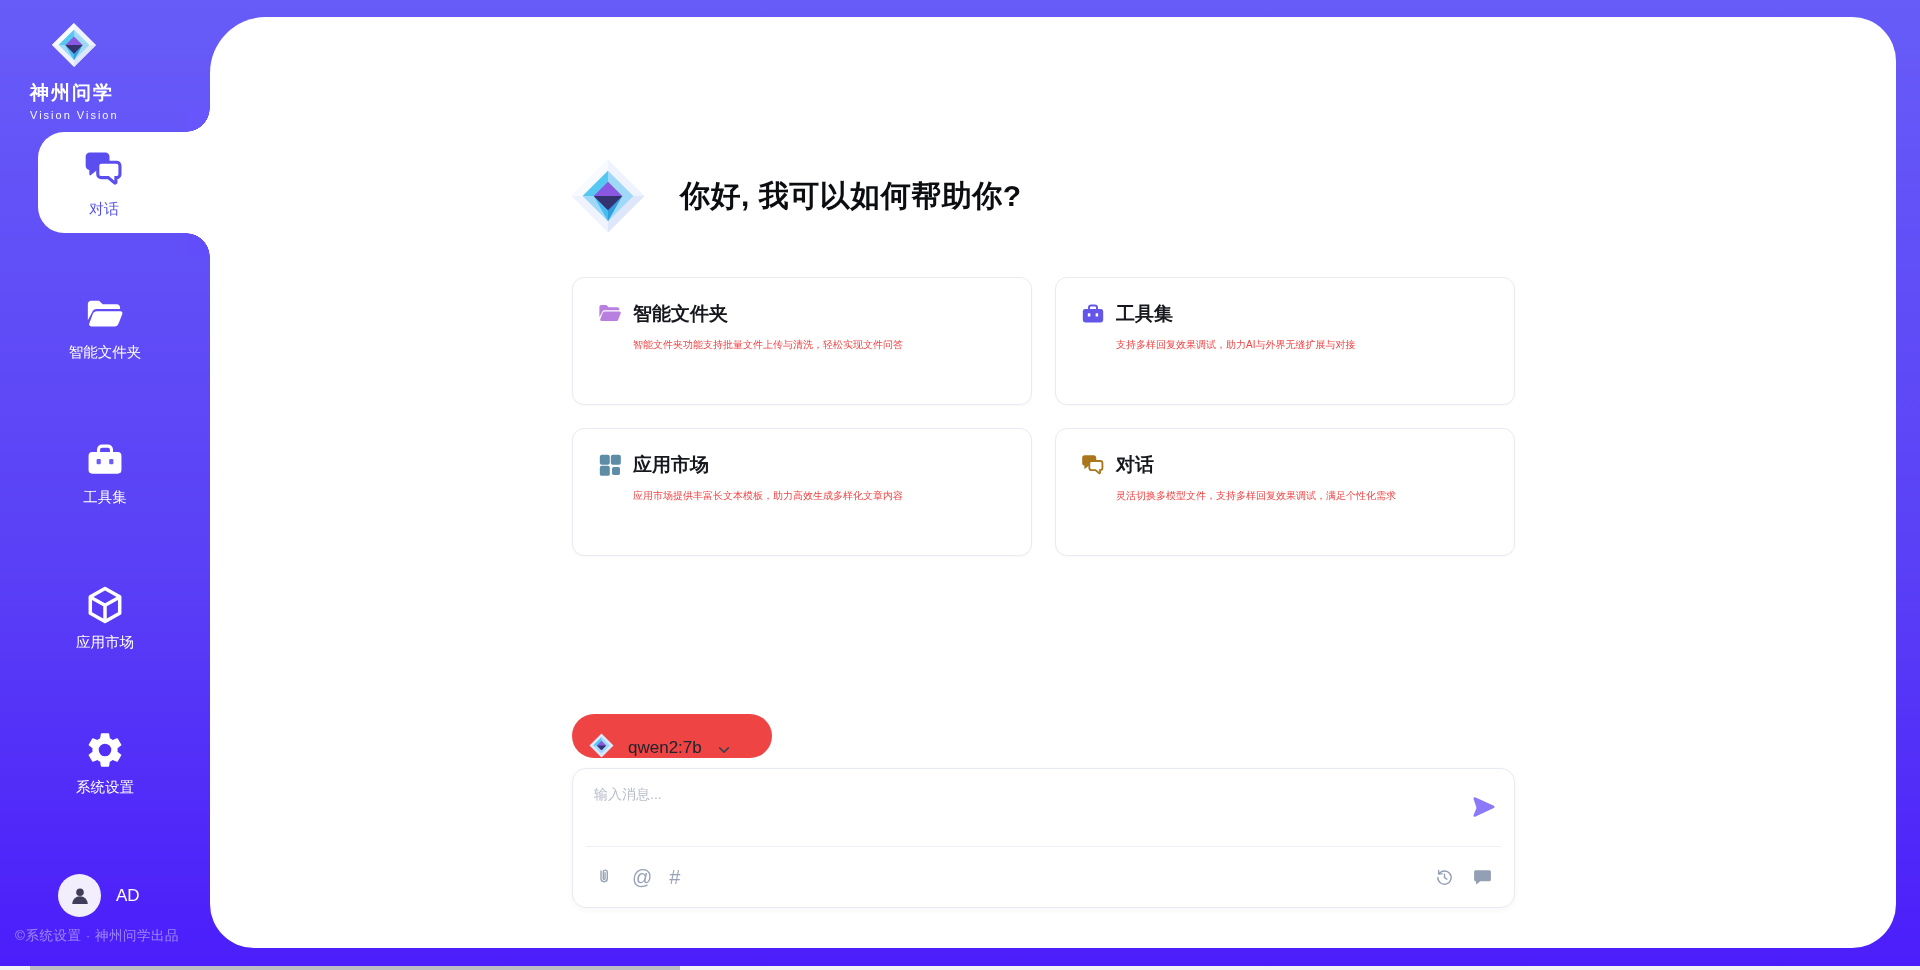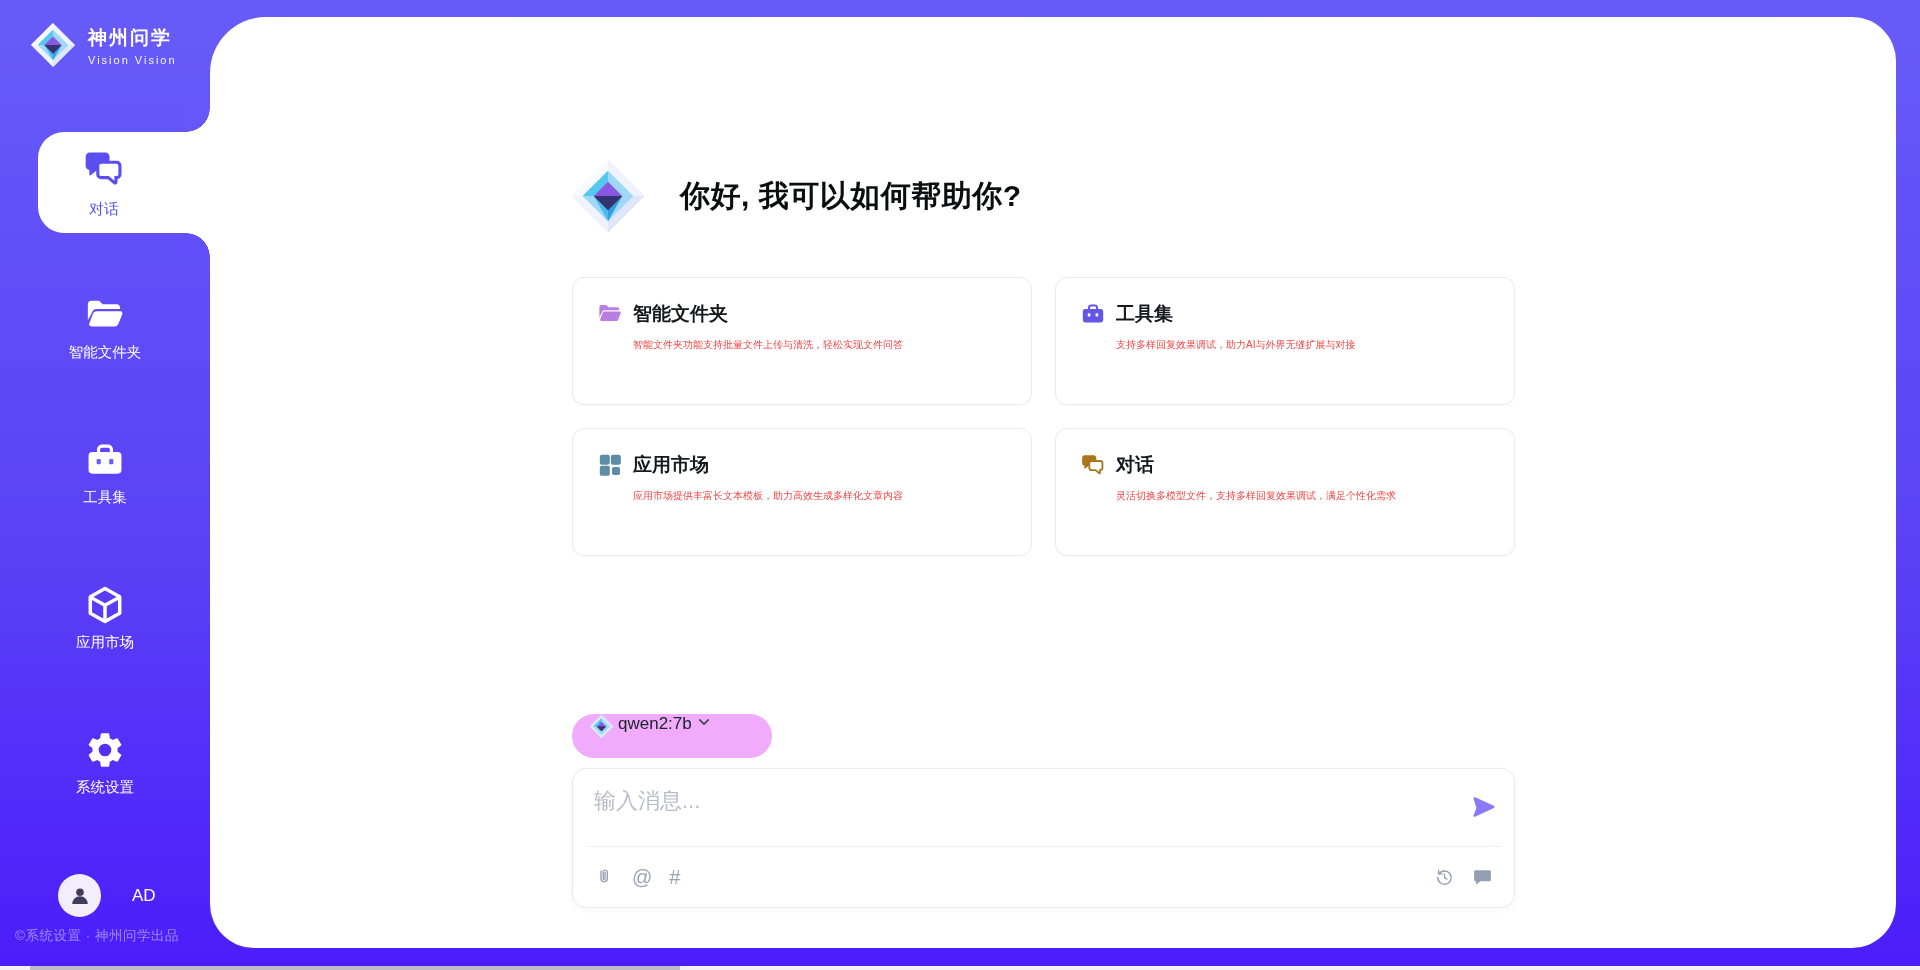--- a/index.html
+++ b/index.html
@@ -11,21 +11,21 @@
     background: linear-gradient(180deg, #675cf8 0%, #5a40f6 58%, #4b1dfb 100%);
   }
 
   
   .panel {
     position: absolute; left:210px; top:17px; width:1686px; height:931px;
     background:#ffffff; border-radius:56px 44px 44px 44px;
   }
 
   
-  .brand { position:absolute; left:30px; top:22px; display:flex; align-items:center; gap:12px; }
+  .brand { position:absolute; left:30px; top:22px; display:flex; align-items:center; gap:12px;flex-direction:column; }
   .brand svg { width:46px; height:46px; }
   .brand-text { display:flex; flex-direction:column; color:#fff; }
   .brand-name { font-size:19px; font-weight:700; letter-spacing:2px; }
   .brand-sub { font-size:11px; letter-spacing:2px; margin-top:3px; opacity:.95; }
 
   .nav-item {
     position:absolute; left:0; width:210px; height:101px;
     display:flex; flex-direction:column; align-items:center; justify-content:center;
     gap:7px; color:#ffffff; cursor:pointer;
   }
@@ -37,21 +37,21 @@
     background:#fff; border-radius:26px 0 0 26px;
     display:flex; flex-direction:column; align-items:center; justify-content:center;
     gap:5px; padding-right:40px; cursor:pointer;
   }
   .tab-active .nav-icon svg { width:44px; height:44px; color:#5b4ef0; }
   .tab-active .nav-label { color:#5352e6; font-size:15px; font-weight:500; }
   .fillet { position:absolute; left:186px; width:24px; height:24px; }
   .fillet-top   { top:108px; background:radial-gradient(circle at 0 0,    #6656fb 0 23.5px, #fff 24px); }
   .fillet-bottom{ top:233px; background:radial-gradient(circle at 0 100%, #624dfb 0 23.5px, #fff 24px); }
 
-  .user-block { position:absolute; left:58px; top:874px; display:flex; align-items:center; gap:31px; cursor:pointer; }
+  .user-block { position:absolute; left:58px; top:874px; display:flex; align-items:center; gap:15px; cursor:pointer; }
   .avatar { width:43px; height:43px; border-radius:50%; background:#f2eefb; display:flex; align-items:center; justify-content:center; }
   .avatar svg { width:26px; height:26px; color:#403d5a; }
   .user-name { color:#fff; font-size:17px; font-weight:500; }
   .side-footer { position:absolute; left:15px; top:927px; color:rgba(255,255,255,.45); font-size:13.5px; letter-spacing:.5px; }
 
   
   .greeting-row { position:absolute; left:570px; top:158px; display:flex; align-items:center; gap:34px; }
   .greeting-row svg { width:76px; height:76px; }
   .greeting-text { font-size:30px; font-weight:700; color:#0c0d10; letter-spacing:.5px; }
 
@@ -71,37 +71,37 @@
   .c-toolbox { color:#6456e8; }
   .c-apps    { color:#5d8ca6; }
   .c-chat    { color:#a9761c; }
   .card-title { font-size:19px; font-weight:700; color:#16181d; margin:2px 0 10px; }
   .card-desc { font-size:10px; color:#ef4444; line-height:1.55; }
   .card-body { flex:1; min-width:0; }
 
   
   .model-pill {
     position:absolute; left:572px; top:714px; height:44px; min-width:200px;
-    background:#f0abfc; border-radius:22px; display:inline-flex; align-items:flex-start;
-    gap:4px; padding:0 20px 0 17px; cursor:pointer;
+    background:#ef4444; border-radius:22px; display:inline-flex; align-items:flex-end;
+    gap:14px; padding:0 20px 0 17px; cursor:pointer;
   }
   .model-pill svg.logo-sm { width:25px; height:25px; }
   .model-name { font-size:17px; color:#20242d; }
   .chevron svg { width:16px; height:16px; color:#3c414c; display:block; }
 
   
   .composer {
     position:absolute; left:572px; top:768px; width:943px; height:140px;
     background:#fff; border:1px solid #e8eaf2; border-radius:14px;
     box-shadow:0 2px 6px rgba(40,40,80,.04);
   }
   .composer textarea {
     position:absolute; left:0; top:0; width:100%; height:76px;
     border:none; outline:none; resize:none; background:transparent;
-    padding:17px 70px 0 21px; font-size:22px; color:#2b303a;
+    padding:17px 70px 0 21px; font-size:14px; color:#2b303a;
     font-family:"Liberation Sans","DejaVu Sans",sans-serif;
   }
   .composer textarea::placeholder { color:#b6bcc9; }
   .send-btn { position:absolute; right:17px; top:25px; width:26px; height:26px; color:#8b7af8; cursor:pointer; }
   .send-btn svg { width:26px; height:26px; display:block; }
   .composer-divider { position:absolute; left:13px; right:13px; top:77px; height:1px; background:#eef0f5; }
   .composer-toolbar {
     position:absolute; left:21px; right:21px; top:78px; bottom:0;
     display:flex; align-items:center; justify-content:space-between;
   }

